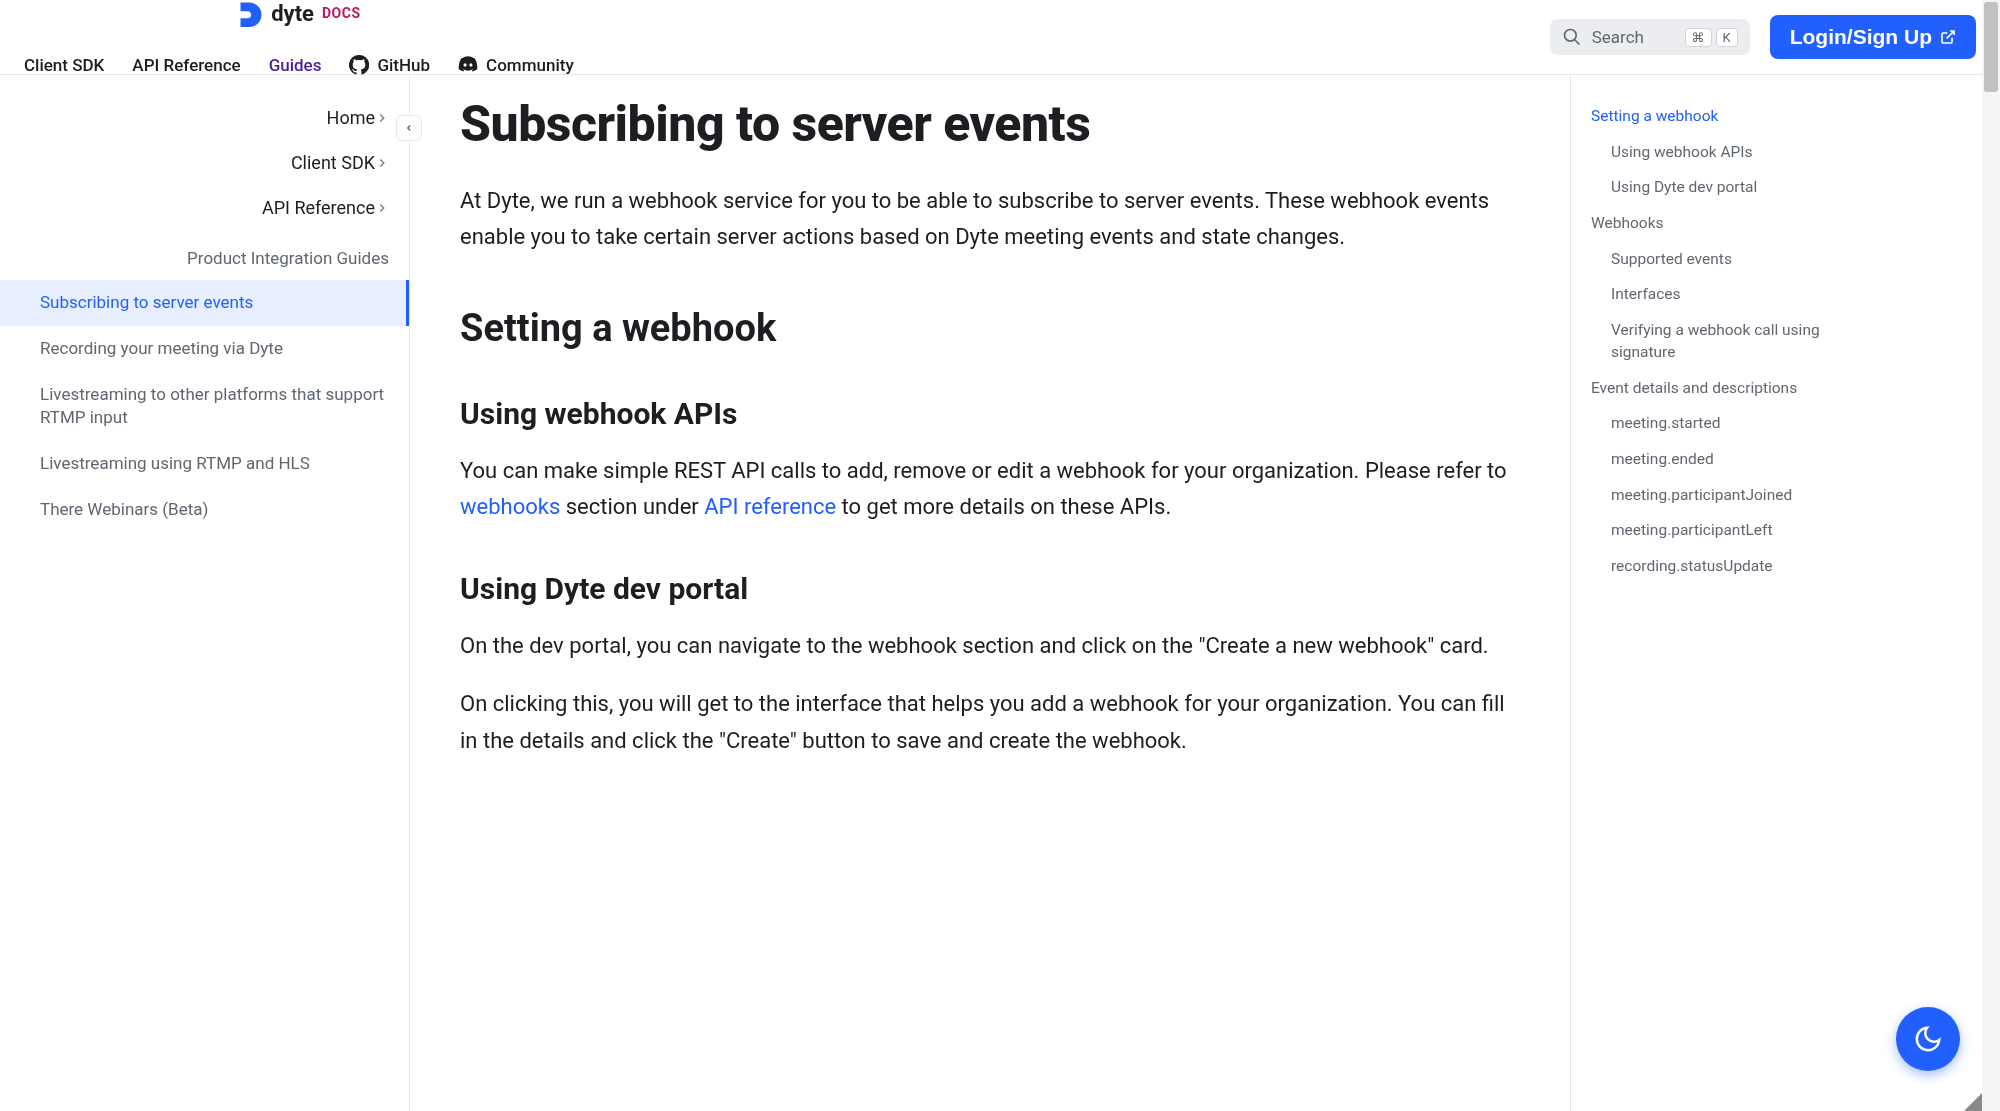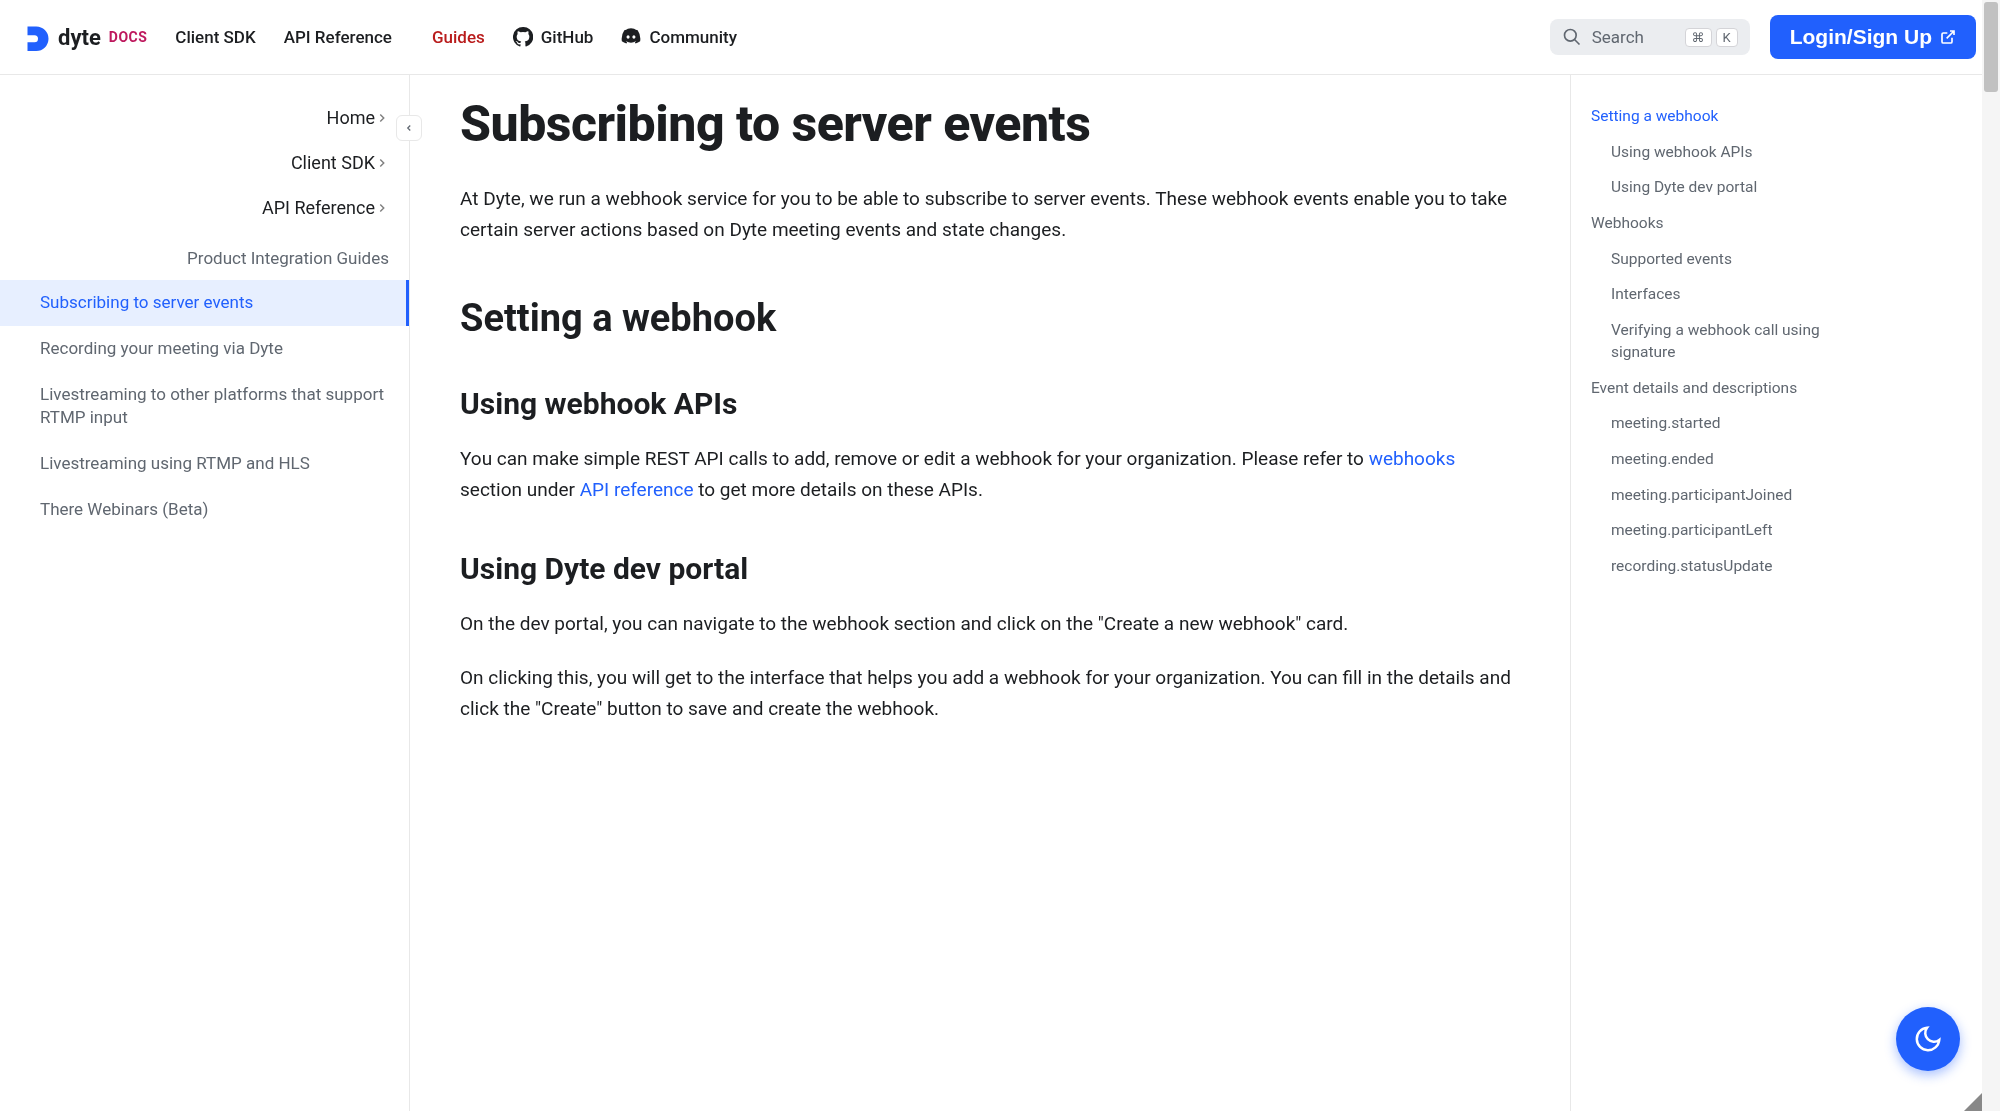--- a/index.html
+++ b/index.html
@@ -1,25 +1,25 @@
 <!DOCTYPE html>
 <html><head>
 <meta charset="utf-8">
 <style>
 * { margin: 0; padding: 0; box-sizing: border-box; }
 body { font-family: -apple-system, BlinkMacSystemFont, 'Segoe UI', Roboto, Helvetica, Arial, sans-serif; color: #1c1e21; background: #fff; }
 .header { display: flex; align-items: center; justify-content: space-between; padding: 10px 24px; border-bottom: 1px solid #e8e8e8; height: 75px; }
-.header-left { display: flex; align-items: center; gap: 28px; }
+.header-left { display: flex; align-items: center; gap: 28px; flex-direction: column; }
 .logo { display: flex; align-items: center; gap: 6px; }
 .logo-mark { width: 28px; height: 28px; }
 .logo-text { font-weight: 700; font-size: 22px; color: #1c1e21; }
 .logo-docs { font-weight: 700; font-size: 14px; color: #be185d; letter-spacing: 0.5px; margin-left: 2px; }
 .nav { display: flex; align-items: center; gap: 28px; }
 .nav-item { display: flex; align-items: center; gap: 8px; font-size: 17px; font-weight: 500; color: #1c1e21; text-decoration: none; cursor: pointer; }
-.nav-item.active { color: #b91c1c; margin-left: 12px; }
+.nav-item.active { color: #4c1d95; }
 .nav-icon { width: 20px; height: 20px; }
 .header-right { display: flex; align-items: center; gap: 20px; padding-left: 44px; }
 .search-box { display: flex; align-items: center; gap: 10px; background: #ebedf0; border-radius: 8px; padding: 8px 12px; min-width: 200px; cursor: pointer; }
 .search-icon { width: 20px; height: 20px; }
 .search-placeholder { flex: 1; color: #606770; font-size: 17px; }
 .kbd { display: flex; gap: 4px; }
 .kbd-key { background: #fff; border: 1px solid #d4d4d8; border-radius: 4px; padding: 1px 6px; font-size: 13px; color: #606770; min-width: 22px; text-align: center; }
 .login-btn { display: flex; align-items: center; gap: 8px; background: #2160fd; color: #fff; font-weight: 600; font-size: 21px; padding: 10px 20px; border-radius: 8px; border: none; cursor: pointer; }
 .login-icon { width: 16px; height: 16px; }
 .main { display: flex; min-height: calc(100vh - 75px); }
@@ -28,21 +28,21 @@
 .sidebar-item { display: flex; align-items: center; justify-content: flex-end; padding: 12px 20px; font-size: 18px; color: #1c1e21; cursor: pointer; margin-left: 12px; }
 .sidebar-item.section-title { font-size: 17px; color: #606770; cursor: default; padding-top: 18px; }
 .sidebar-subitem { padding: 11px 20px 11px 40px; font-size: 17px; color: #606770; cursor: pointer; line-height: 1.4; }
 .sidebar-subitem.active { background: #e7efff; color: #2160fd; border-right: 3px solid #2160fd; }
 .chevron { width: 14px; height: 14px; }
 .content { flex: 1; display: flex; }
 .article { flex: 1; padding: 20px 50px 60px 50px; max-width: 1160px; }
 .article h1 { font-size: 50px; font-weight: 800; margin-bottom: 30px; letter-spacing: -0.5px; }
 .article h2 { font-size: 38px; font-weight: 700; margin-top: 50px; margin-bottom: 24px; }
 .article h3 { font-size: 30px; font-weight: 700; margin-top: 46px; margin-bottom: 22px; }
-.article p { font-size: 19px; line-height: 1.65; margin-bottom: 22px; color: #1c1e21; }
+.article p { font-size: 22px; line-height: 1.65; margin-bottom: 22px; color: #1c1e21; }
 .article a { color: #2160fd; text-decoration: none; }
 .toc { width: 310px; border-left: 1px solid #e8e8e8; padding: 24px 20px; }
 .toc-item { display: block; padding: 7px 0; font-size: 15.5px; color: #606770; text-decoration: none; cursor: pointer; line-height: 1.4; }
 .toc-item.active { color: #2160fd; }
 .toc-item.level-2 { padding-left: 20px; }
 .theme-toggle { position: fixed; bottom: 40px; right: 40px; width: 64px; height: 64px; border-radius: 50%; background: #2160fd; display: flex; align-items: center; justify-content: center; cursor: pointer; box-shadow: 0 4px 12px rgba(33,96,253,0.4); }
 .scrollbar-track { position: fixed; right: 0; top: 0; width: 18px; height: 100vh; background: #f5f5f5; }
 .scrollbar-thumb { position: absolute; right: 2px; top: 2px; width: 14px; height: 90px; background: #c1c1c1; border-radius: 3px; }
 .tri-corner { position: fixed; bottom: 0; right: 18px; width: 0; height: 0; border-left: 18px solid transparent; border-bottom: 18px solid #888; }
 </style>

